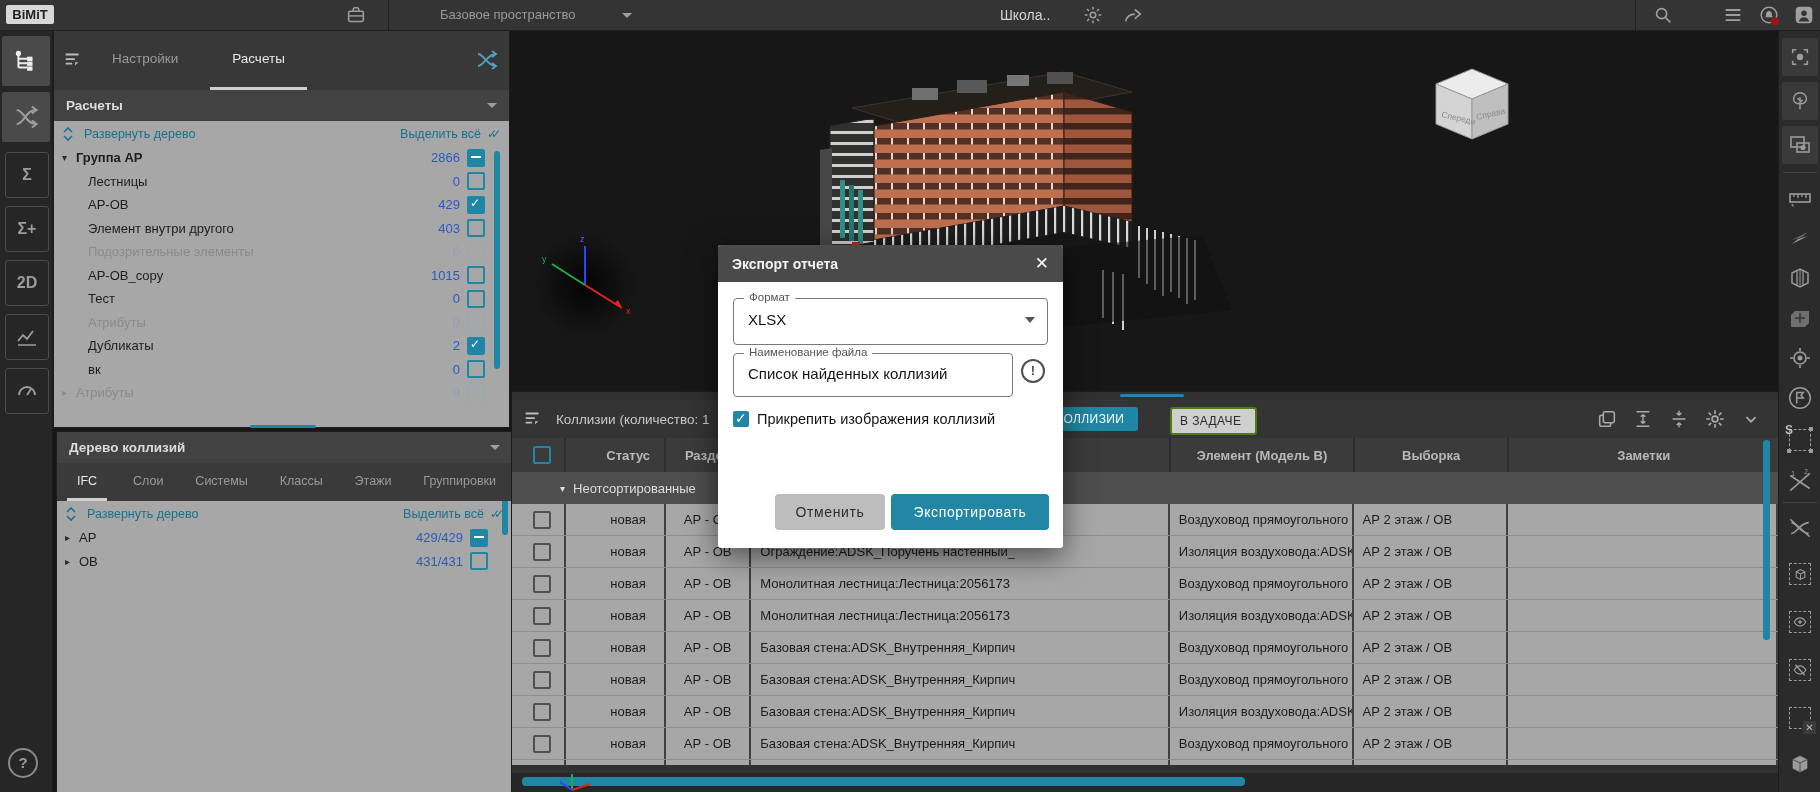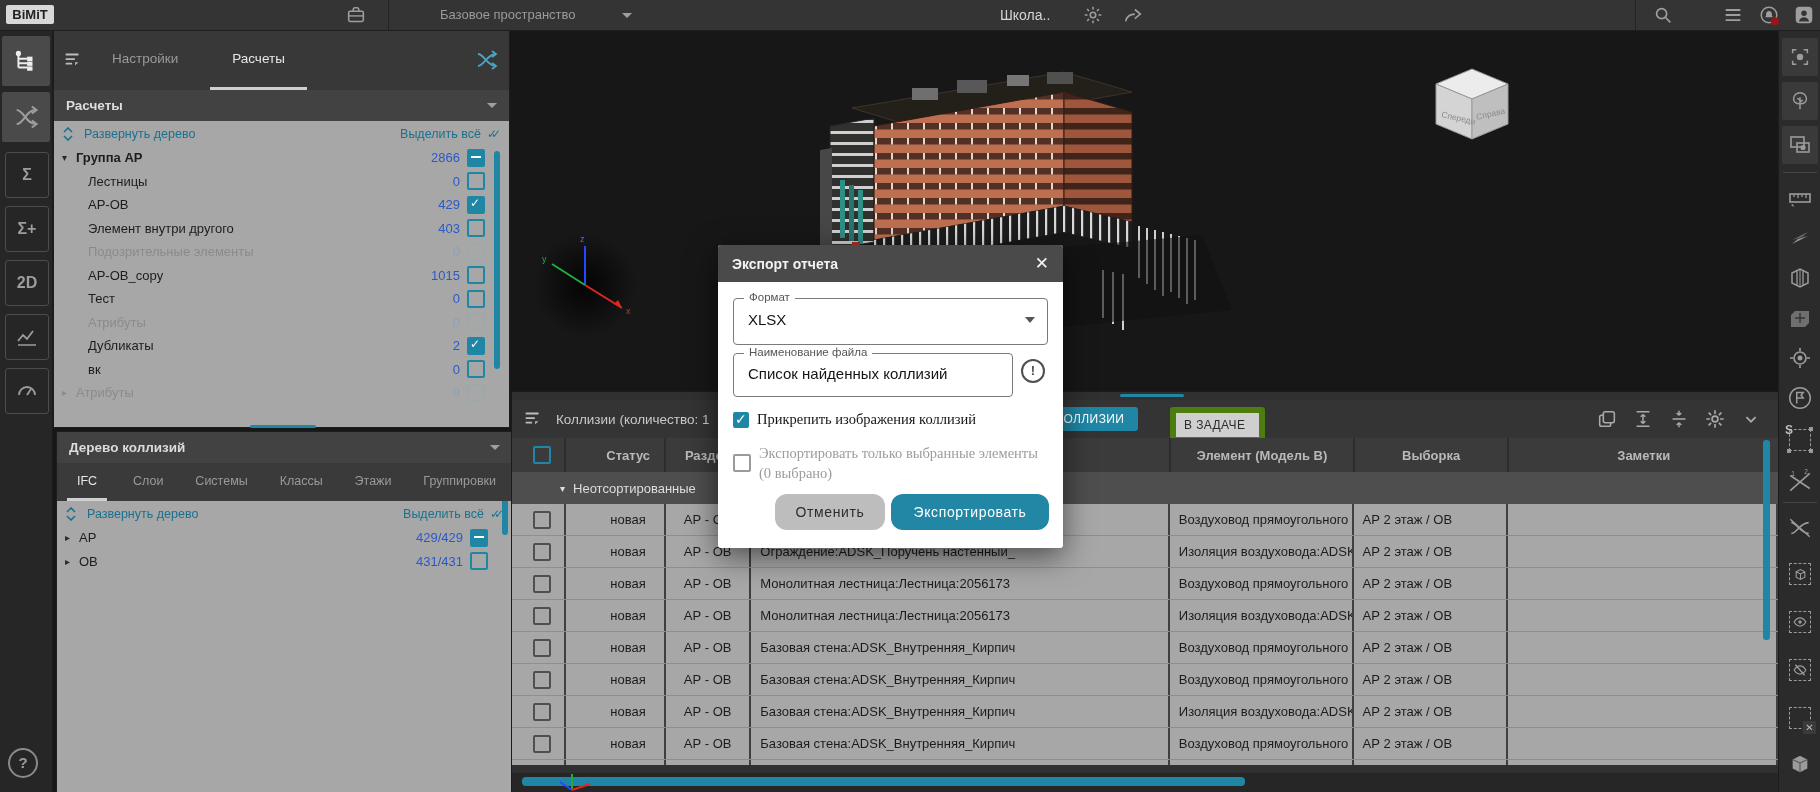--- a/index.html
+++ b/index.html
@@ -66,21 +66,21 @@
 
   .vscroll{position:absolute;width:6px;background:#1f87a5;border-radius:3px;}
 
   
   #tablepanel{left:512px;top:392px;width:1266px;height:400px;background:#303030;z-index:20;box-shadow:0 0 0 1px #1b1b1b;}
   #tgrip{left:608px;top:2px;width:64px;height:3px;background:#1f87a5;border-radius:2px;}
   #ttoolbar{left:0;top:8px;width:1266px;height:38px;background:#343434;display:flex;align-items:center;}
   #ttitle{color:#c9c9c9;font-size:13.5px;margin-left:12px;white-space:nowrap;overflow:hidden;}
   .tbtn{height:24px;border-radius:3px;font-size:12px;display:flex;align-items:center;padding:0 14px;letter-spacing:.4px;}
   #btn-all{position:absolute;left:501px;top:7px;background:#1f87a5;color:#fff;}
-  #btn-task{position:absolute;left:658px;top:7px;background:#cfcfcf;color:#2c2c2c;border:6px solid #4d7c0f;padding-left:8px;}
+  #btn-task{position:absolute;left:658px;top:7px;background:#cfcfcf;color:#2c2c2c;border:2px solid #4d7c0f;padding-left:8px;}
   .t-ico{width:22px;height:22px;color:#a9a9a9;margin-left:14px;}
 
   .hdr{left:0;top:46px;width:1266px;height:34px;background:#3b3b3b;display:flex;align-items:center;color:#b9b9b9;font-size:13px;font-weight:bold;}
   .col{height:100%;display:flex;align-items:center;justify-content:center;border-right:2px solid #2d2d2d;overflow:hidden;white-space:nowrap;}
   .c0{width:45px;margin-left:8px;}
   .c1{width:73px;margin-left:26px;} .c2{width:85px;} .c3{width:424px;} .c4{width:185px;} .c5{width:155px;} .c6{width:273px;border-right:none;}
   .grouprow{left:0;top:80px;width:1266px;height:32px;background:#4e4e4e;display:flex;align-items:center;color:#dedede;font-size:13px;}
   .grouprow .arrow{margin:0 8px 0 14px;font-size:10px;}
   #rows{left:0;top:112px;width:1266px;height:261px;overflow:hidden;}
   .drow{height:31px;display:flex;align-items:center;background:#a7a7a7;border-bottom:1px solid #8e8e8e;font-size:13px;color:#1c1c1c;}
@@ -103,23 +103,23 @@
   .flabel{position:absolute;top:-8px;left:10px;background:#fff;padding:0 5px;font-size:11.5px;color:#555;}
   .fvalue{position:absolute;left:14px;top:12px;font-size:15px;color:#141414;}
   .selcaret{position:absolute;right:12px;top:18px;width:0;height:0;border-left:5px solid transparent;border-right:5px solid transparent;border-top:6px solid #555;}
   #info-ico{left:303px;top:114px;width:20px;height:20px;border:2px solid #4f4f4f;border-radius:50%;
             color:#4f4f4f;font-size:13px;font-weight:bold;text-align:center;line-height:20px;}
   .mcheck{position:absolute;display:flex;}
   .mcb{width:16px;height:16px;border-radius:2px;flex:none;position:relative;margin-right:8px;}
   .mcb-on{background:#1f87a5;}
   .mcb-on::after{content:"✓";position:absolute;left:2px;top:-1px;color:#fff;font-size:14px;font-weight:bold;}
   .mcb-off{border:2px solid #9a9a9a;width:14px;height:14px;}
-  .mlabel{font-size:14.5px;color:#141414;font-family:Liberation Serif, serif;}
+  .mlabel{font-size:14.5px;color:#141414;}
   .mlabel.gray{color:#9c9c9c;line-height:20px;}
-  .mbtn{position:absolute;height:36px;border-radius:12px;font-size:14px;display:flex;align-items:center;justify-content:center;letter-spacing:.6px;}
+  .mbtn{position:absolute;height:36px;border-radius:4px;font-size:14px;display:flex;align-items:center;justify-content:center;letter-spacing:.6px;}
   #btn-cancel{left:57px;top:249px;width:110px;background:#bdbdbd;color:#2d2d2d;}
   #btn-export{left:173px;top:249px;width:158px;background:#2286a5;color:#fff;}
 
   
   #rightrail{left:1778px;top:30px;width:42px;height:762px;background:#2b2b2b;z-index:30;border-left:1px solid #1c1c1c;}
   .rr-ico{left:5px;width:32px;height:32px;display:flex;align-items:center;justify-content:center;color:#9b9b9b;}
   .rr-lit{background:#3a3a3a;border-radius:2px;left:3px;width:36px;height:38px;}
   .rr-div{left:4px;width:34px;height:1px;background:#454545;}
   .dashbox{width:20px;height:20px;border:1.5px dashed #9b9b9b;display:flex;align-items:center;justify-content:center;}
 </style>
@@ -641,24 +641,20 @@
   </div>
   <div class="ffield" style="left:15px;top:108px;width:278px;height:42px;">
     <span class="flabel">Наименование файла</span>
     <span class="fvalue" style="top:11px;">Список найденных коллизий</span>
   </div>
   <div id="info-ico" class="abs">!</div>
   <div class="mcheck" style="left:15px;top:166px;align-items:center;">
     <span class="mcb mcb-on"></span>
     <span class="mlabel">Прикрепить изображения коллизий</span>
   </div>
-  <div class="mcheck" style="left:15px;top:198px;align-items:center;width:318px;">
-    <span class="mcb mcb-off"></span>
-    <span class="mlabel gray" style="flex:1;">Экспортировать только выбранные элементы (0 выбрано)</span>
-  </div>
   <div class="mbtn" id="btn-cancel">Отменить</div>
   <div class="mbtn" id="btn-export">Экспортировать</div>
 </div>
 
 <div id="rightrail" class="abs">
   <div class="abs rr-ico rr-lit" style="top:8px;">
     <svg width="22" height="22" viewBox="0 0 24 24">
         <path d="M4 8V4h4M16 4h4v4M20 16v4h-4M8 20H4v-4" fill="none" stroke="#9b9b9b" stroke-width="1.7"></path>
         <circle cx="12" cy="12" r="3.5" fill="#9b9b9b"></circle>
       </svg>

